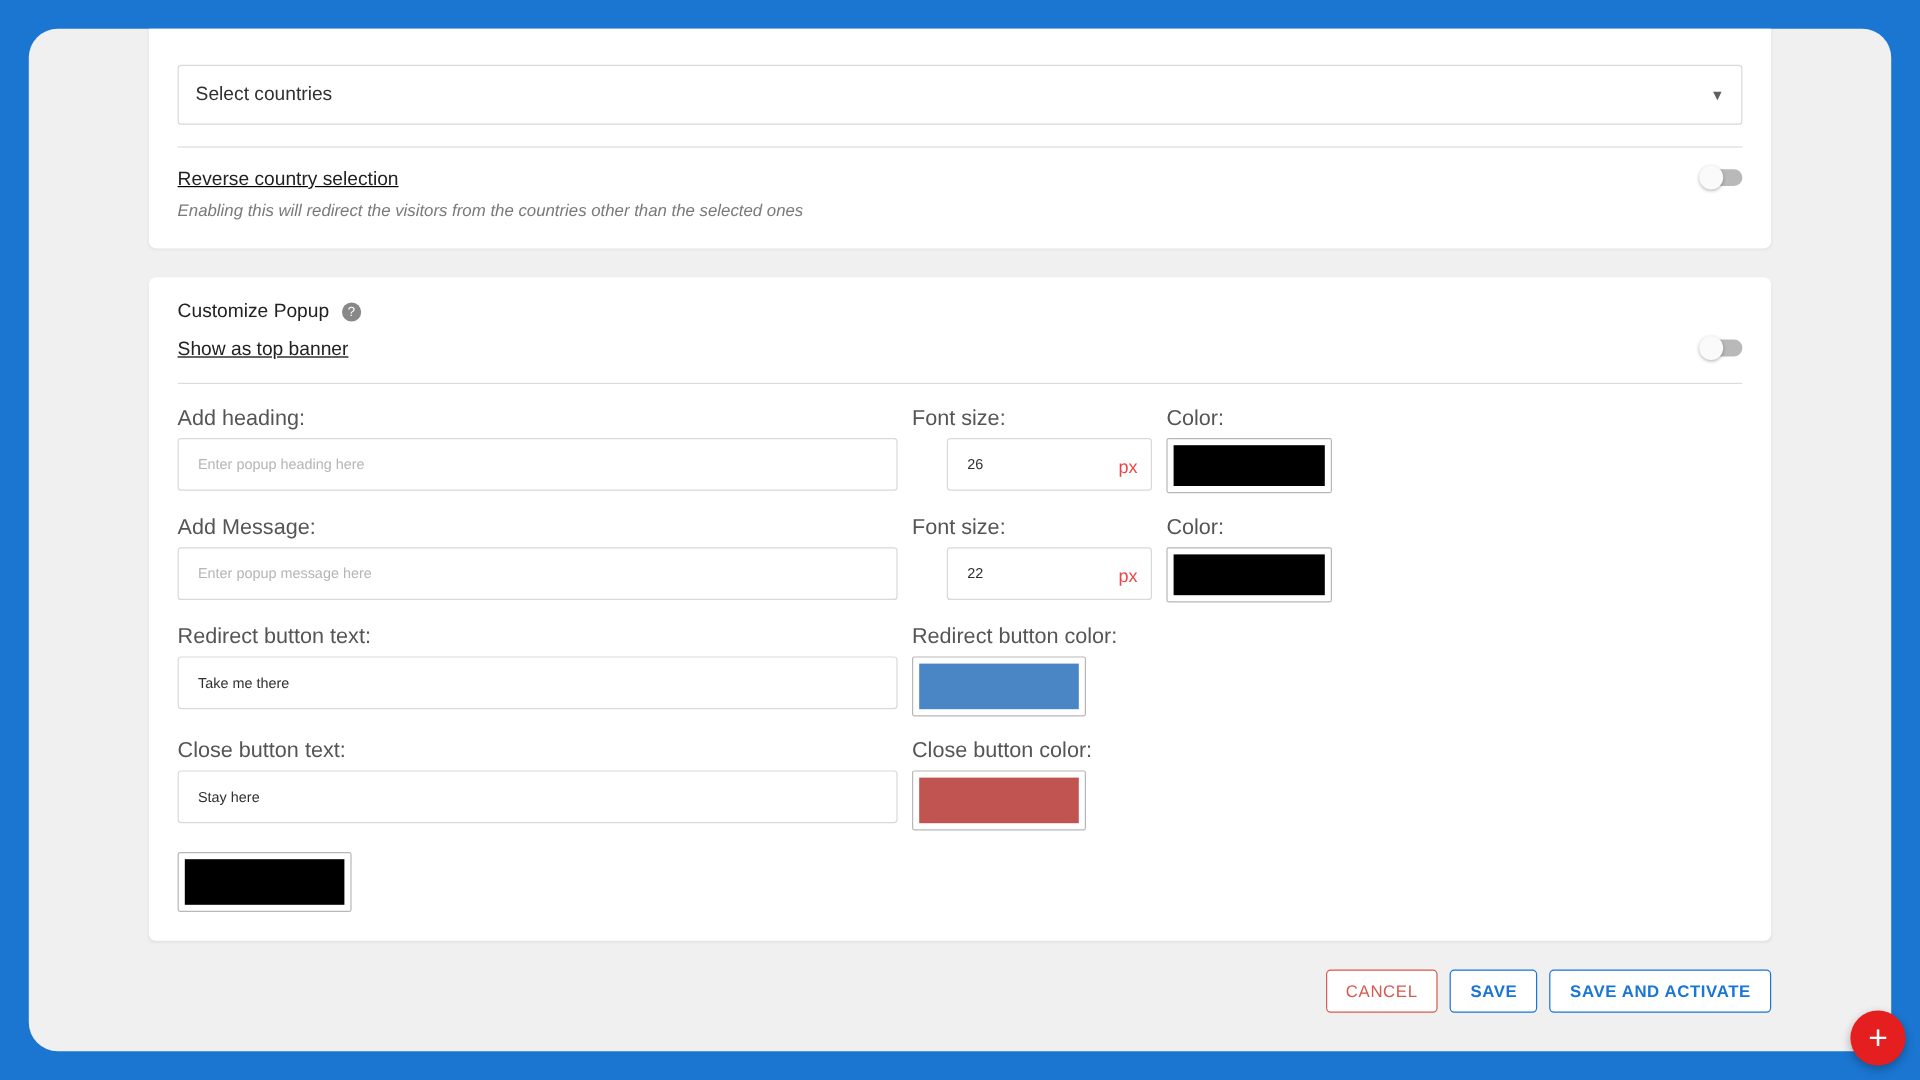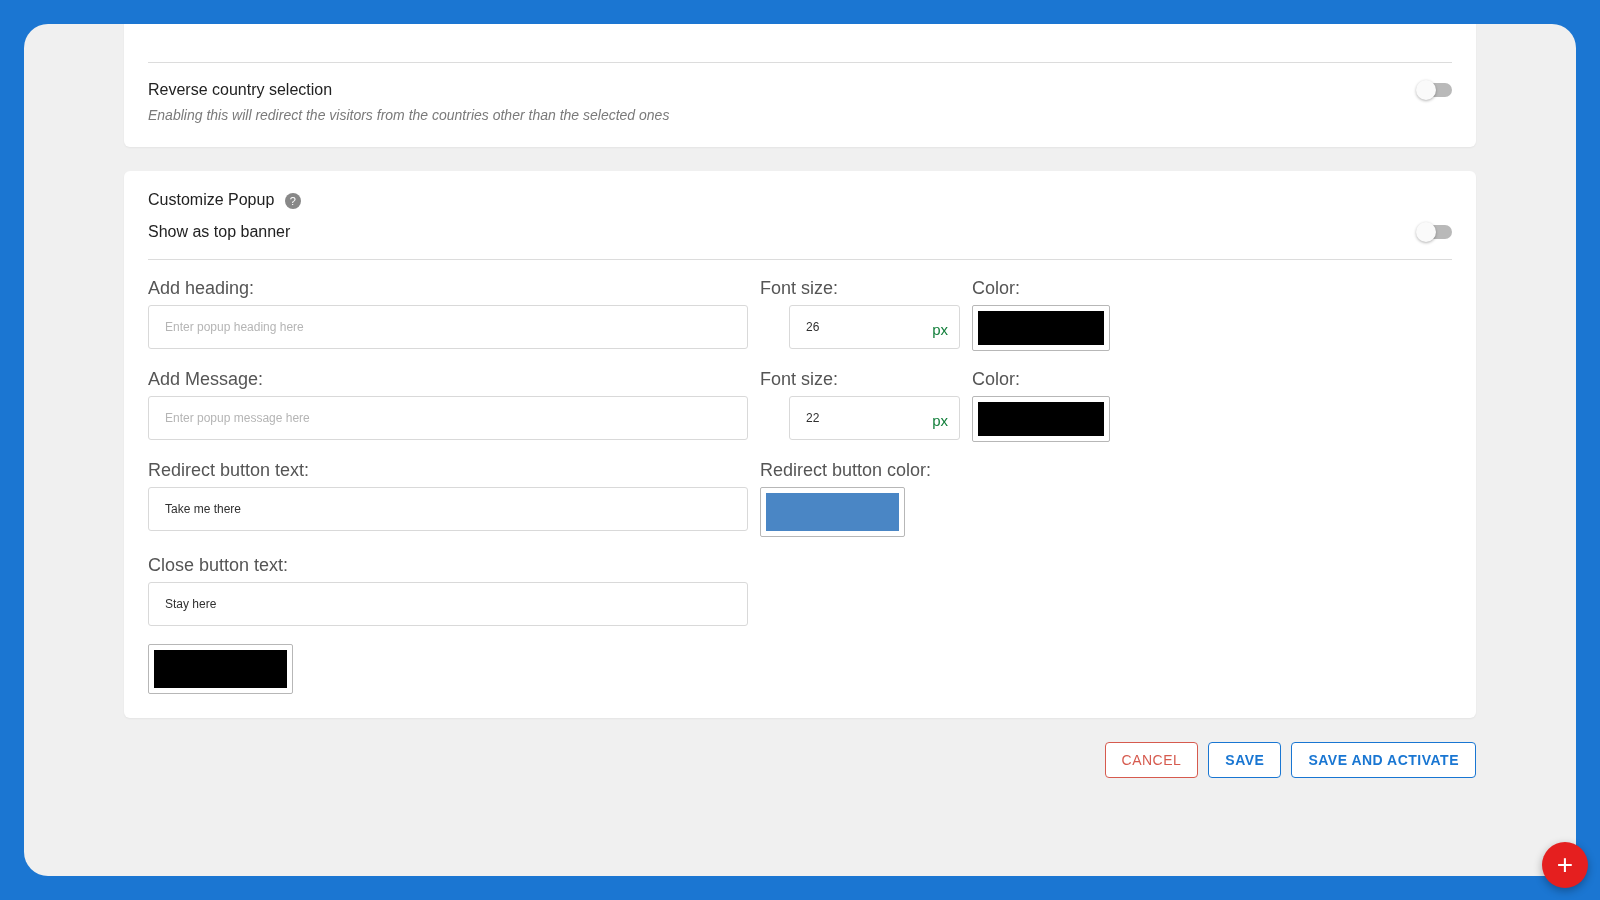--- a/index.html
+++ b/index.html
@@ -34,21 +34,21 @@
     display: flex;
     align-items: center;
     justify-content: space-between;
     padding: 0 14px;
     color: #303030;
     font-size: 16px;
     margin-top: 10px;
   }
   .chevron { font-size: 12px; color: #606060; }
   hr.sep { border: 0; border-top: 1px solid #dcdcdc; margin: 18px 0; }
-  .row { display: flex; align-items: center; justify-content: space-between; }
+  .row { display: flex; align-items: flex-start; justify-content: space-between; text-decoration: underline; }
   .title { font-size: 16px; color: #222; }
   .subtle { font-size: 14px; color: #7a7a7a; font-style: italic; margin-top: 8px; }
   .label { font-size: 18px; color: #555; margin-bottom: 6px; display: block; }
   .help-icon {
     display: inline-flex; align-items: center; justify-content: center;
     width: 16px; height: 16px; border-radius: 50%;
     background: #888; color: #fff; font-size: 11px; margin-left: 6px;
     vertical-align: middle;
   }
   .toggle {
@@ -69,21 +69,21 @@
   }
   .field {}
   input.text {
     width: 100%; height: 44px; border: 1px solid #d9d9d9; border-radius: 3px;
     padding: 0 16px; font-size: 12px; color: #303030;
   }
   input.text::placeholder { color: #b5b5b5; }
   .px-wrap { position: relative; padding-left: 29px; }
   .px-suffix {
     position: absolute; right: 12px; top: 0; height: 48px; display: flex; align-items: center;
-    color: #15803d; font-size: 15px;
+    color: #ef4444; font-size: 15px;
   }
   .color-box {
     width: 138px; height: 46px; border: 1px solid #b7b7b7; border-radius: 2px;
     padding: 5px; background: #fff;
   }
   .swatch { width: 100%; height: 100%; }
   .color-wide { width: 145px; height: 50px; }
   .btns {
     display: flex; gap: 10px; justify-content: flex-end; margin-top: 8px;
   }
@@ -101,20 +101,24 @@
     font-size: 28px; box-shadow: 0 3px 8px rgba(0,0,0,0.3);
   }
 </style>
 </head>
 <body>
 
 <div class="outer">
 
   <div class="card">
     <div style="height:40px"></div>
+    <div class="select-row">
+      <span>Select countries</span>
+      <span class="chevron">▼</span>
+    </div>
     <hr class="sep">
     <div class="row">
       <span class="title">Reverse country selection</span>
       <div class="toggle"></div>
     </div>
     <div class="subtle">Enabling this will redirect the visitors from the countries other than the selected ones</div>
   </div>
 
   <div class="card">
     <div style="margin-bottom:14px">
@@ -173,20 +177,26 @@
         <span class="label">Redirect button color:</span>
         <div class="color-box color-wide">
           <div class="swatch" style="background:#4a86c5"></div>
         </div>
       </div>
       <div></div>
 
       <div class="field">
         <span class="label">Close button text:</span>
         <input class="text" value="Stay here" style="">
+      </div>
+      <div class="field">
+        <span class="label">Close button color:</span>
+        <div class="color-box color-wide">
+          <div class="swatch" style="background:#c15451"></div>
+        </div>
       </div>
       <div></div>
     </div>
 
     <div style="margin-top:18px">
       <div class="color-box color-wide">
         <div class="swatch" style="background:#000000"></div>
       </div>
     </div>
   </div>

